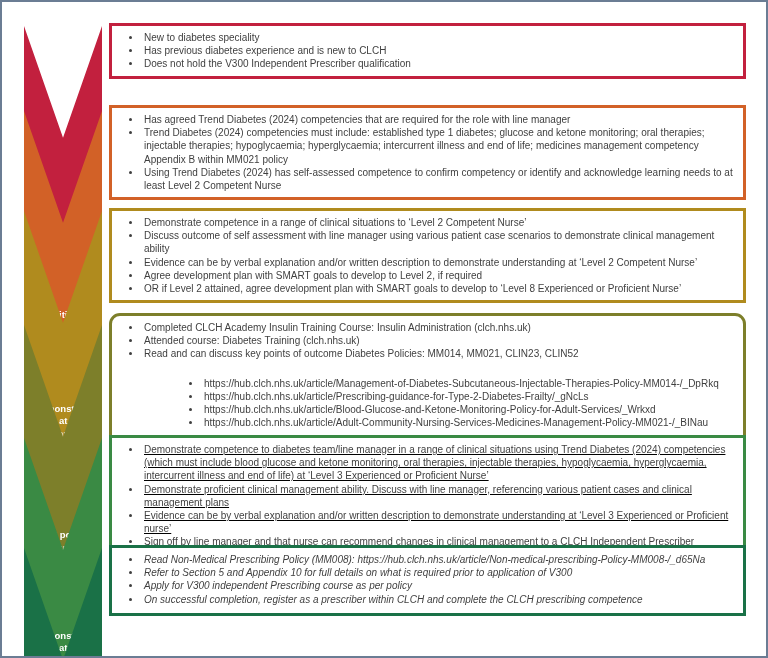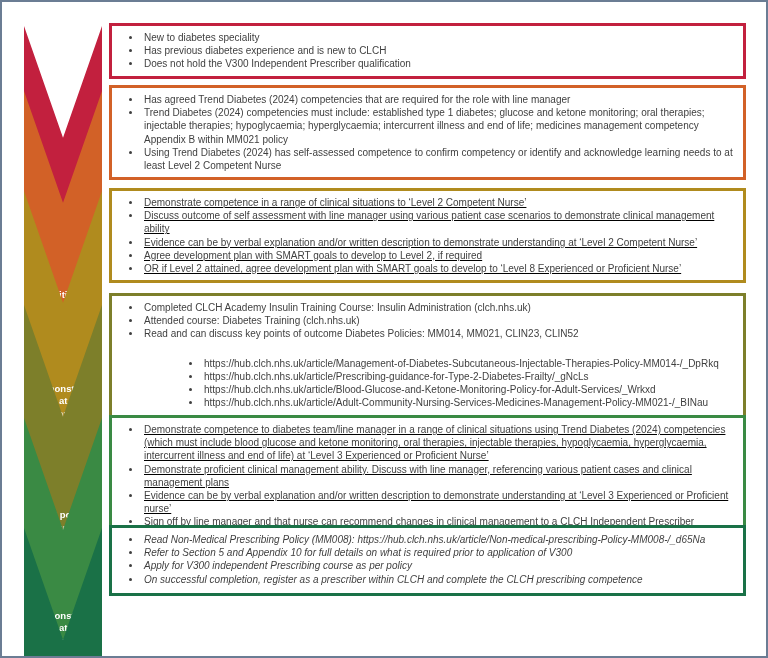--- a/index.html
+++ b/index.html
@@ -47,24 +47,24 @@
   }
   .box ul { list-style: disc; padding-left: 26px; }
   .box li {
     font-size: 10px;
     line-height: 1.32;
     color: #3F3F3F;
     padding-left: 2px;
   }
   .box ul.sub { list-style: disc; padding-left: 42px; margin: 16px; }
   
-  .row-1 { height: 62px; }  .row-1 .chev { height: 78px; }  .row-1 .box { min-height: 54px; }
+  .row-1 { height: 82px; }  .row-1 .chev { height: 78px; }  .row-1 .box { min-height: 54px; }
   .row-2 { height: 103px; } .row-2 .chev { height: 88px; margin-top: 6px; } .row-2 .box { min-height: 89px; }
-  .row-3 { height: 105px; } .row-3 .chev { height: 97px; }  .row-3 .box { min-height: 93px; text-decoration: underline; }
-  .row-4 { height: 122px; } .row-4 .chev { height: 93px; margin-top: 12px; } .row-4 .box { min-height: 110px; }
+  .row-3 { height: 105px; } .row-3 .chev { height: 97px; }  .row-3 .box { min-height: 93px; }
+  .row-4 { height: 122px; } .row-4 .chev { height: 93px; margin-top: 12px; } .row-4 .box { min-height: 110px; border-radius: 11px; }
   .row-5 { height: 110px; } .row-5 .chev { height: 103px; } .row-5 .box { min-height: 101px; text-decoration: underline; }
   .row-6 { height: 105px; font-style: italic; } .row-6 .chev { height: 98px; }  .row-6 .box { min-height: 71px; }
 </style>
 </head>
 <body>
 
 <div class="flow">
 
   <div class="row row-1">
     <div class="chev" style="--c: #C2203E;">

